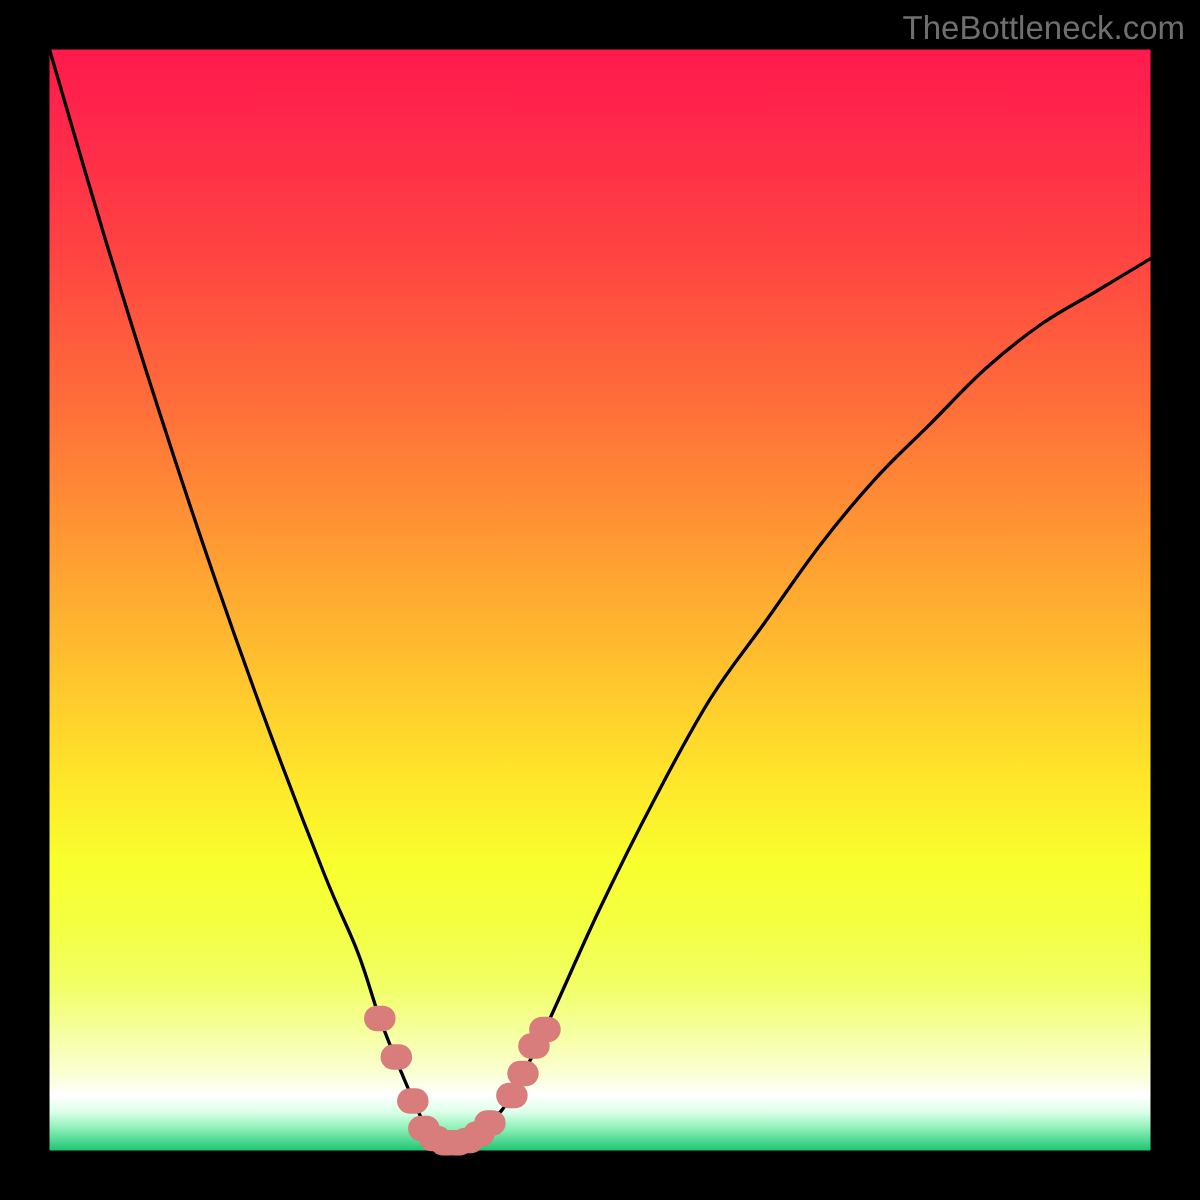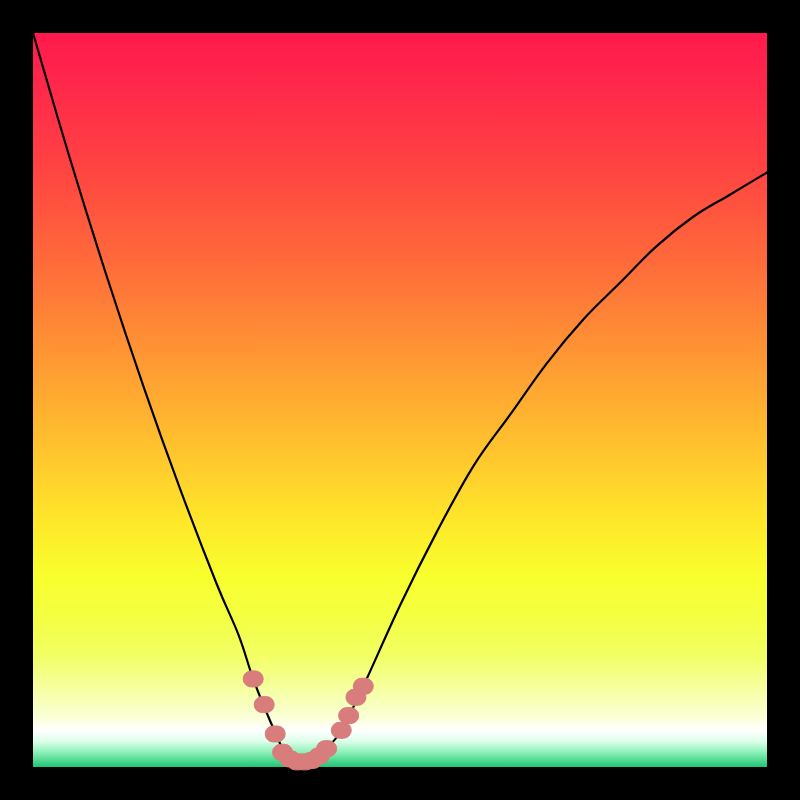--- a/index.html
+++ b/index.html
@@ -81,13 +81,14 @@
           <rect x="268.92" y="719.394" width="20" height="16" rx="8" ry="8" fill="#d87c7c" class="marker"></rect>
           <rect x="276.26" y="714.99" width="20" height="16" rx="8" ry="8" fill="#d87c7c" class="marker"></rect>
           <rect x="283.6" y="707.65" width="20" height="16" rx="8" ry="8" fill="#d87c7c" class="marker"></rect>
           <rect x="298.28" y="689.3" width="20" height="16" rx="8" ry="8" fill="#d87c7c" class="marker"></rect>
           <rect x="305.62" y="674.62" width="20" height="16" rx="8" ry="8" fill="#d87c7c" class="marker"></rect>
           <rect x="312.96" y="656.27" width="20" height="16" rx="8" ry="8" fill="#d87c7c" class="marker"></rect>
           <rect x="320.3" y="645.26" width="20" height="16" rx="8" ry="8" fill="#d87c7c" class="marker"></rect>
         </g>
     </svg>
   </div>
+  <div class="watermark">TheBottleneck.com</div>
 </div>
 
 </body></html>

